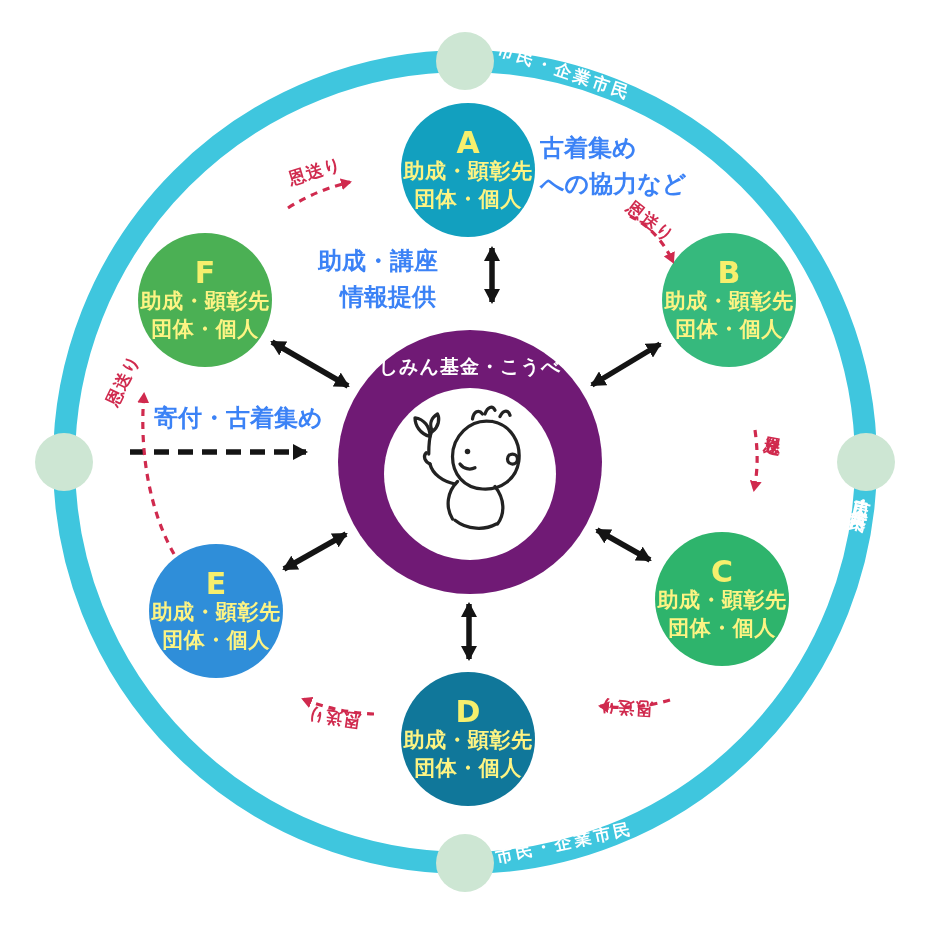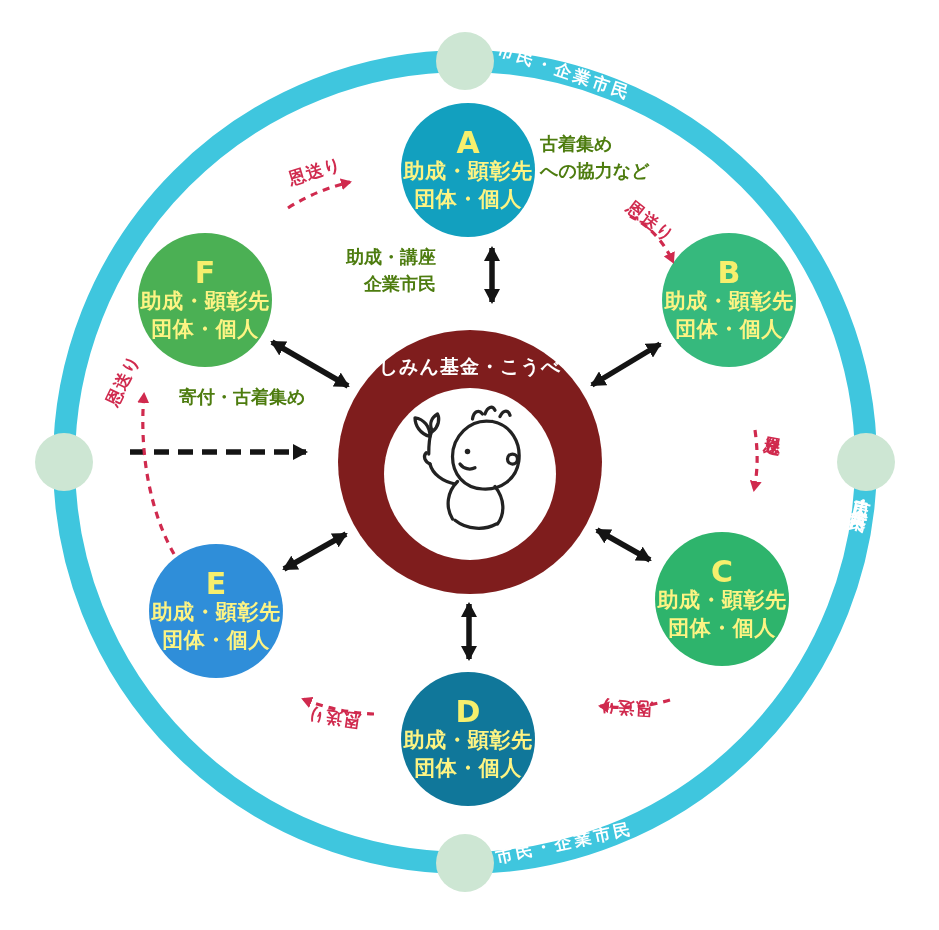--- a/index.html
+++ b/index.html
@@ -38,21 +38,21 @@
     text-align:center;
   }
   .sat-letter { font-size:30px; font-weight:bold; color:#f6ef6d; line-height:1.05; }
   .sat-line { font-size:21px; font-weight:bold; color:#fdf483; line-height:1.32; letter-spacing:0.5px; }
 
   .arrows { position:absolute; left:0; top:0; z-index:6; pointer-events:none; }
   .blk { stroke:#141414; stroke-width:5.5; fill:none; }
   .blk-dash { stroke:#141414; stroke-width:5.5; fill:none; stroke-dasharray:15 9; }
   .red-dash { stroke:#d02a4e; stroke-width:3.2; fill:none; stroke-dasharray:7 6; }
 
-  .anno { position:absolute; color:#4d7c0f; font-weight:bold; font-size:18px; line-height:1.5; z-index:7; white-space:nowrap; }
+  .anno { position:absolute; color:#3b82f6; font-weight:bold; font-size:24px; line-height:1.5; z-index:7; white-space:nowrap; }
   .onokuri {
     position:absolute; color:#d02a4e; font-weight:bold; font-size:17px;
     letter-spacing:1px; white-space:nowrap; z-index:7;
   }
   .onokuri.vert { writing-mode:vertical-rl; }
   .doodle { stroke:#222; stroke-width:2.6; fill:none; stroke-linecap:round; stroke-linejoin:round; }
 </style>
 </head>
 <body>
 
@@ -63,21 +63,21 @@
   <div class="node" style="left: 436px; top: 32px; background-color: rgb(205, 230, 211);"></div>
   <div class="node" style="left: 35px; top: 433px; background-color: rgb(205, 230, 211);"></div>
   <div class="node" style="left: 837px; top: 433px; background-color: rgb(205, 230, 211);"></div>
   <div class="node" style="left: 436px; top: 834px; background-color: rgb(205, 230, 211);"></div>
 
   <div class="ring-label" style="left:502px; top:38px; transform:rotate(19deg); transform-origin:left top;">市民・企業市民</div>
   <div class="ring-label vert" style="left:62px; top:276px; transform:rotate(16deg); transform-origin:top center;">市民・企業市民</div>
   <div class="ring-label vert" style="left:856px; top:486px; transform:rotate(13deg); transform-origin:top center;">市民・企業市民</div>
   <div class="ring-label" style="left:496px; top:846px; transform:rotate(-12deg); transform-origin:left center;">市民・企業市民</div>
 
-  <div class="center-circle" style="background-color: #7f1d1d;">
+  <div class="center-circle" style="background-color: #701a75;">
     <div class="center-label">しみん基金・こうべ</div>
     <div class="center-inner">
       <svg width="150" height="150" viewBox="0 0 120 120">
         <g class="doodle">
           <path d="M78,18 C93,21 101,35 99,50 C97,64 85,73 70,72 C55,71 46,60 46,46 C46,31 59,15 78,18"></path>
           <path d="M62,16 C63,10 67,8 70,12"></path>
           <path d="M72,12 C74,6 78,5 80,9"></path>
           <path d="M84,14 C87,8 91,9 92,13"></path>
           <circle cx="94" cy="48" r="4"></circle>
           <circle cx="58" cy="42" r="2.2" fill="#222" stroke="none"></circle>
@@ -152,23 +152,23 @@
     <path class="red-dash" d="M374,714 C350,713 325,708 303,699" marker-end="url(#mr)"></path>
     <path class="red-dash" d="M174,554 C150,512 139,452 144,394" marker-end="url(#mr)"></path>
   </svg>
 
   <div class="anno" style="left:540px; top:130px;">
     <div>古着集め</div>
     <div>への協力など</div>
   </div>
   <div class="anno" style="left:318px; top:243px; width:118px; text-align:right;">
     <div>助成・講座</div>
-    <div>企業市民</div>
+    <div>情報提供</div>
   </div>
-  <div class="anno" style="left:154px; top:383px;margin-left:25px;">
+  <div class="anno" style="left:154px; top:400px;">
     <div>寄付・古着集め</div>
   </div>
 
   <div class="onokuri" style="left:288px; top:160px; transform:rotate(-17deg);">恩送り</div>
   <div class="onokuri" style="left:636px; top:196px; transform:rotate(38deg); transform-origin:left top;">恩送り</div>
   <div class="onokuri vert" style="left:766px; top:424px; transform:rotate(10deg); transform-origin:top center;">恩送り</div>
   <div class="onokuri" style="left:598px; top:696px; transform:rotate(183deg);">恩送り</div>
   <div class="onokuri" style="left:306px; top:706px; transform:rotate(188deg);">恩送り</div>
   <div class="onokuri" style="left:96px; top:369px; transform:rotate(-64deg);">恩送り</div>
 

